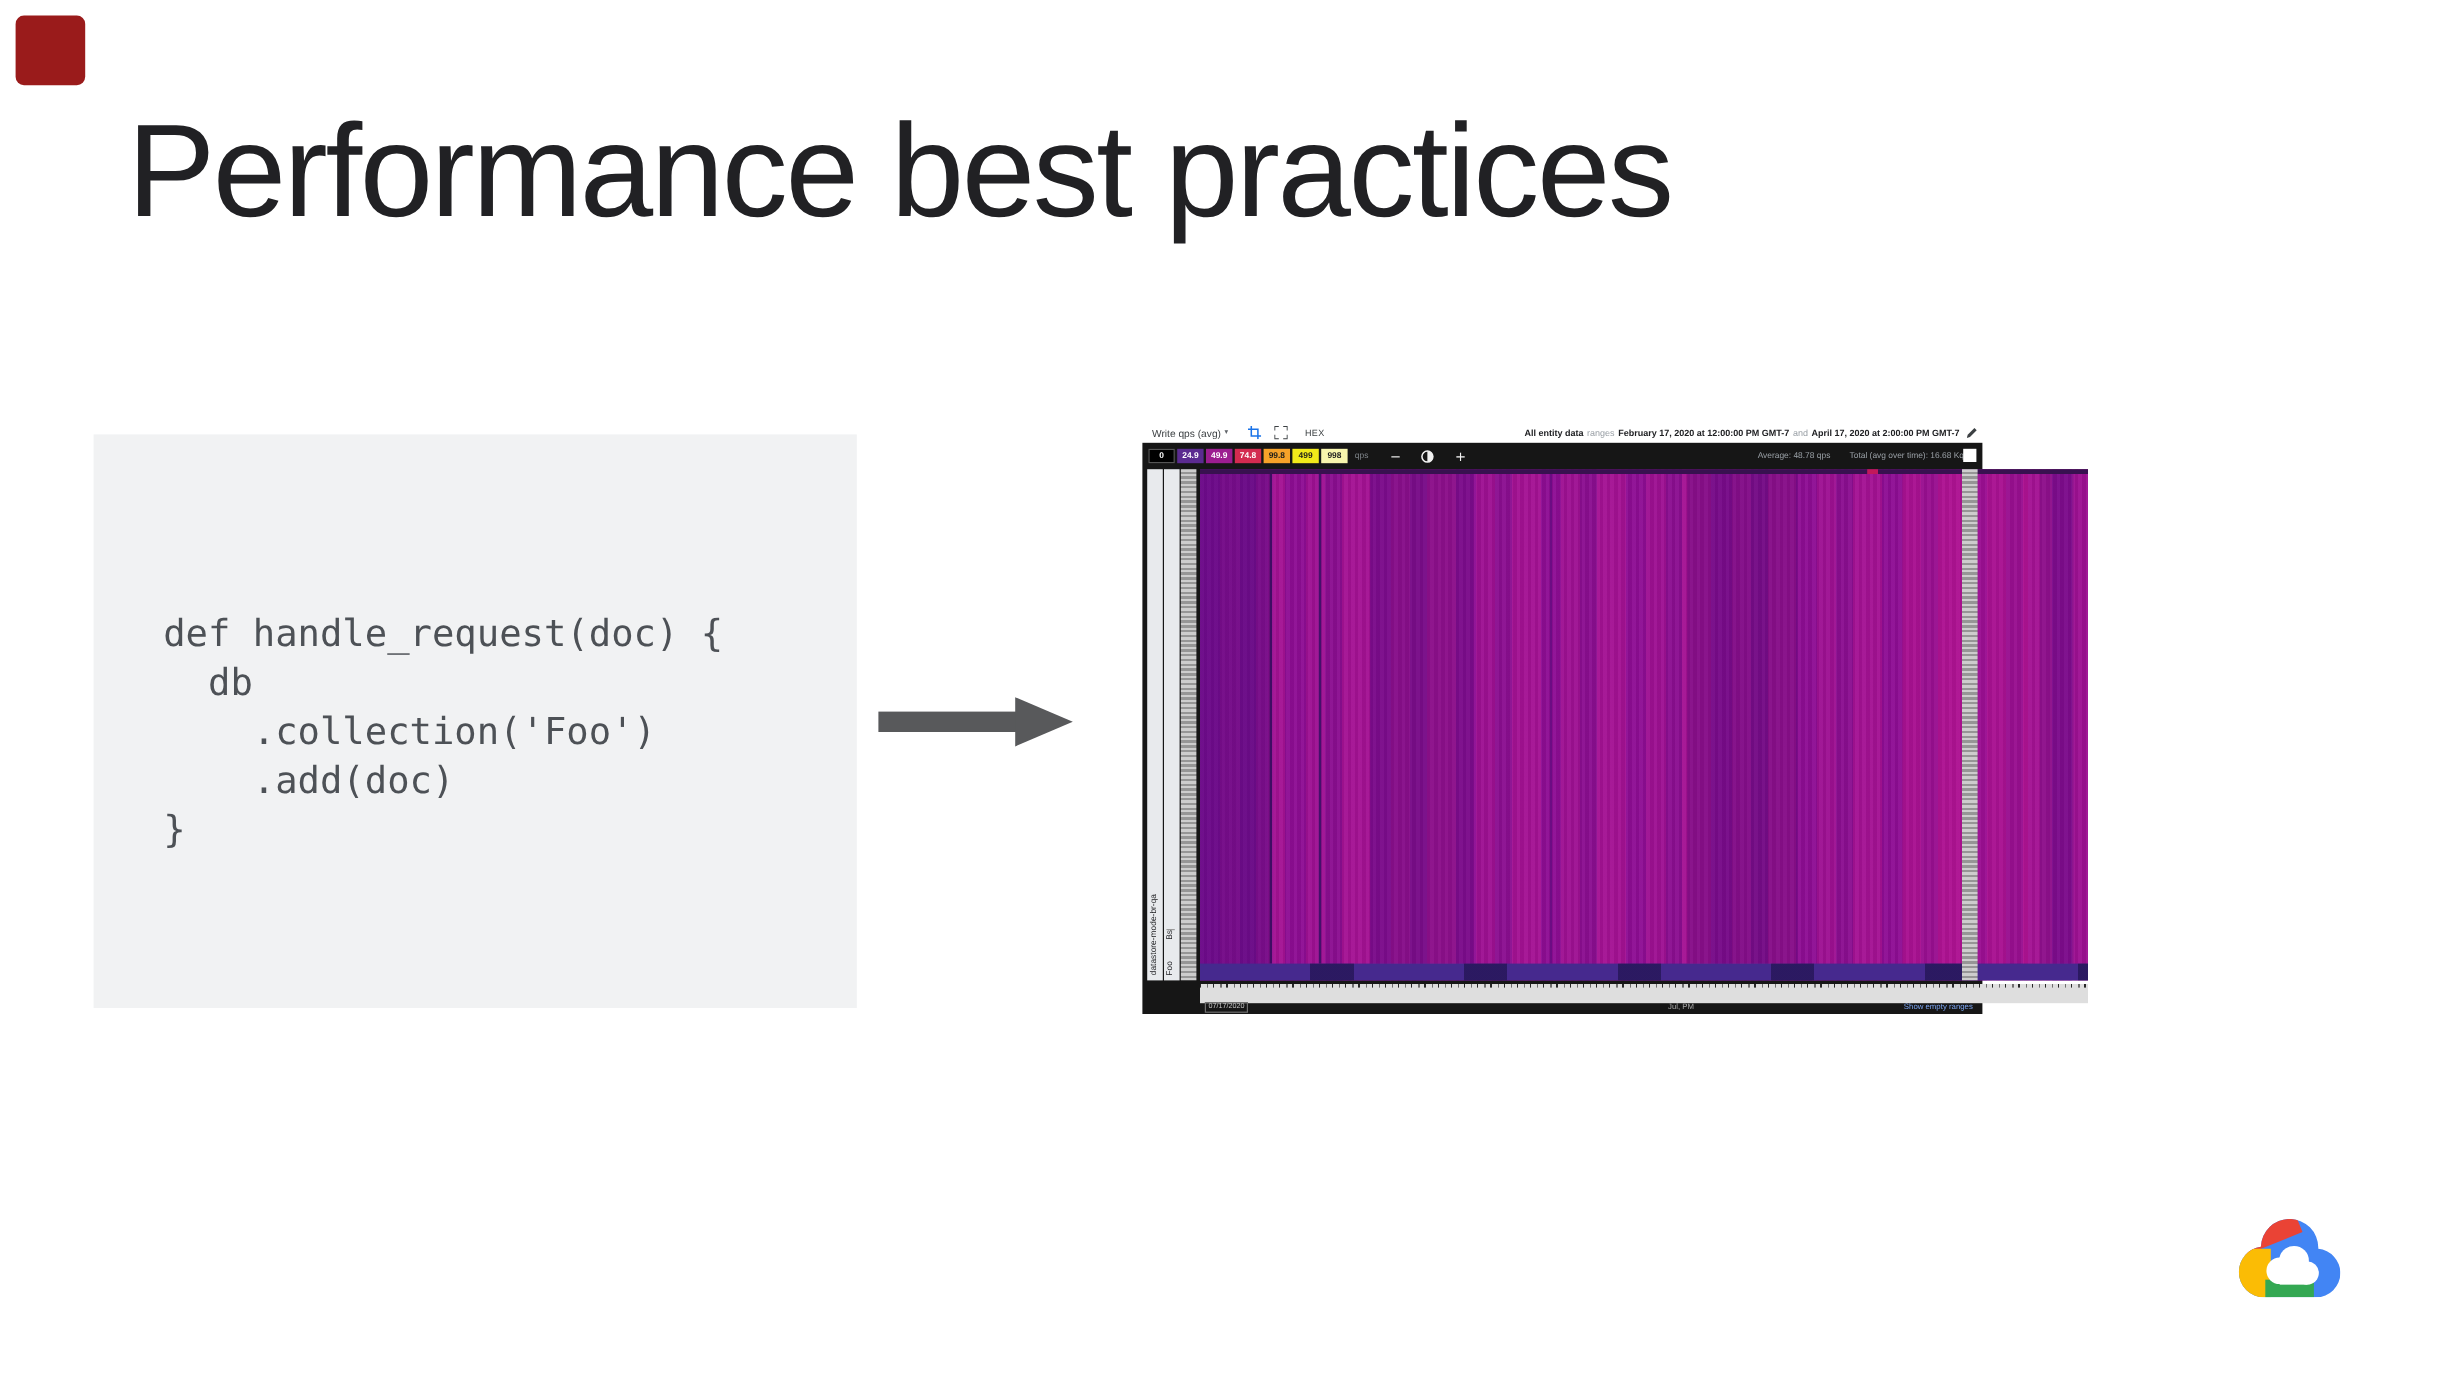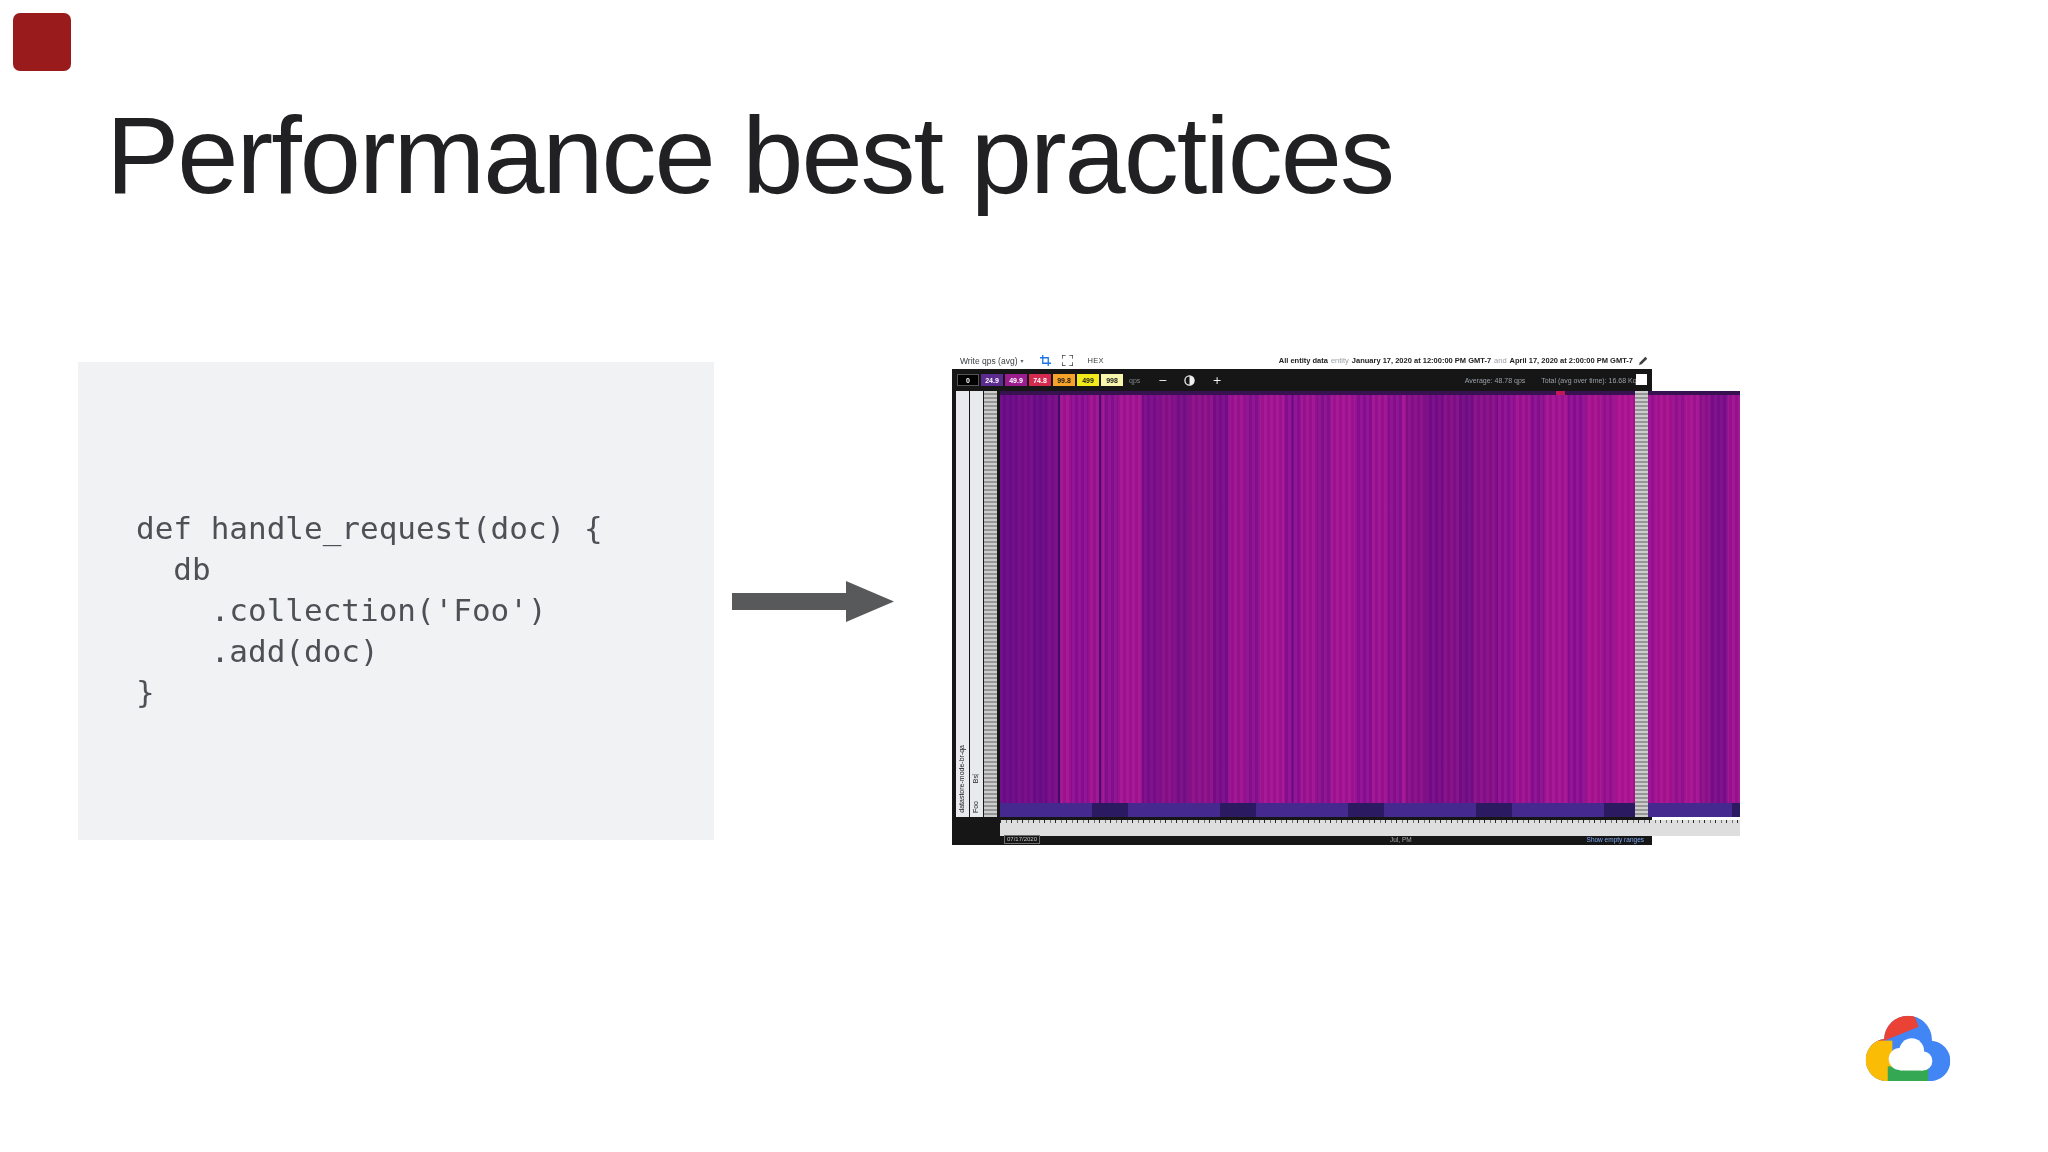--- a/index.html
+++ b/index.html
@@ -2,21 +2,21 @@
 <html><head>
 <meta charset="utf-8">
 <style>
   html,body{margin:0;padding:0;background:#fff;}
   body{width:2048px;height:1152px;position:relative;overflow:hidden;
        font-family:"Liberation Sans",sans-serif;-webkit-font-smoothing:antialiased;}
 
   
   .accent-square{position:absolute;left:13px;top:13px;width:58px;height:58px;
                  border-radius:7px;}
-  .slide-title{position:absolute;left:106px;top:100px;margin:0;
+  .slide-title{position:absolute;left:106px;top:88px;margin:0;
                font-size:110px;font-weight:400;letter-spacing:-2px;color:#212124;line-height:1;}
 
   
   .code-card{position:absolute;left:78px;top:362px;width:636px;height:478px;background:#f1f2f3;}
   .code-card pre{margin:0;padding:146px 0 0 58px;
                  font-family:"DejaVu Sans Mono",monospace;
                  font-size:31px;line-height:41px;color:#4d5156;}
 
   
   .arrow{position:absolute;left:728px;top:579px;}
@@ -132,22 +132,22 @@
     </span>
     <span class="kv-toolicon">
       <svg width="11" height="11" viewBox="0 0 12 12">
         <path d="M0 4 V0 H4 M8 0 H12 V4 M12 8 V12 H8 M4 12 H0 V8" fill="none" stroke="#3c4043" stroke-width="1.6"></path>
       </svg>
     </span>
     <span class="kv-hex">HEX</span>
 
     <div class="kv-range">
       <span class="b">All entity data</span>
-      <span class="g">entity</span>
-      <span class="b">January 17, 2020 at 12:00:00 PM GMT-7</span>
+      <span class="g">ranges</span>
+      <span class="b">February 17, 2020 at 12:00:00 PM GMT-7</span>
       <span class="g">and</span>
       <span class="b">April 17, 2020 at 2:00:00 PM GMT-7</span>
       <svg width="9" height="9" viewBox="0 0 12 12">
         <path d="M0 12 L1 8.5 L8.5 1 L11 3.5 L3.5 11 Z" fill="#3c4043"></path>
       </svg>
     </div>
   </div>
 
   <div class="kv-body">
 

